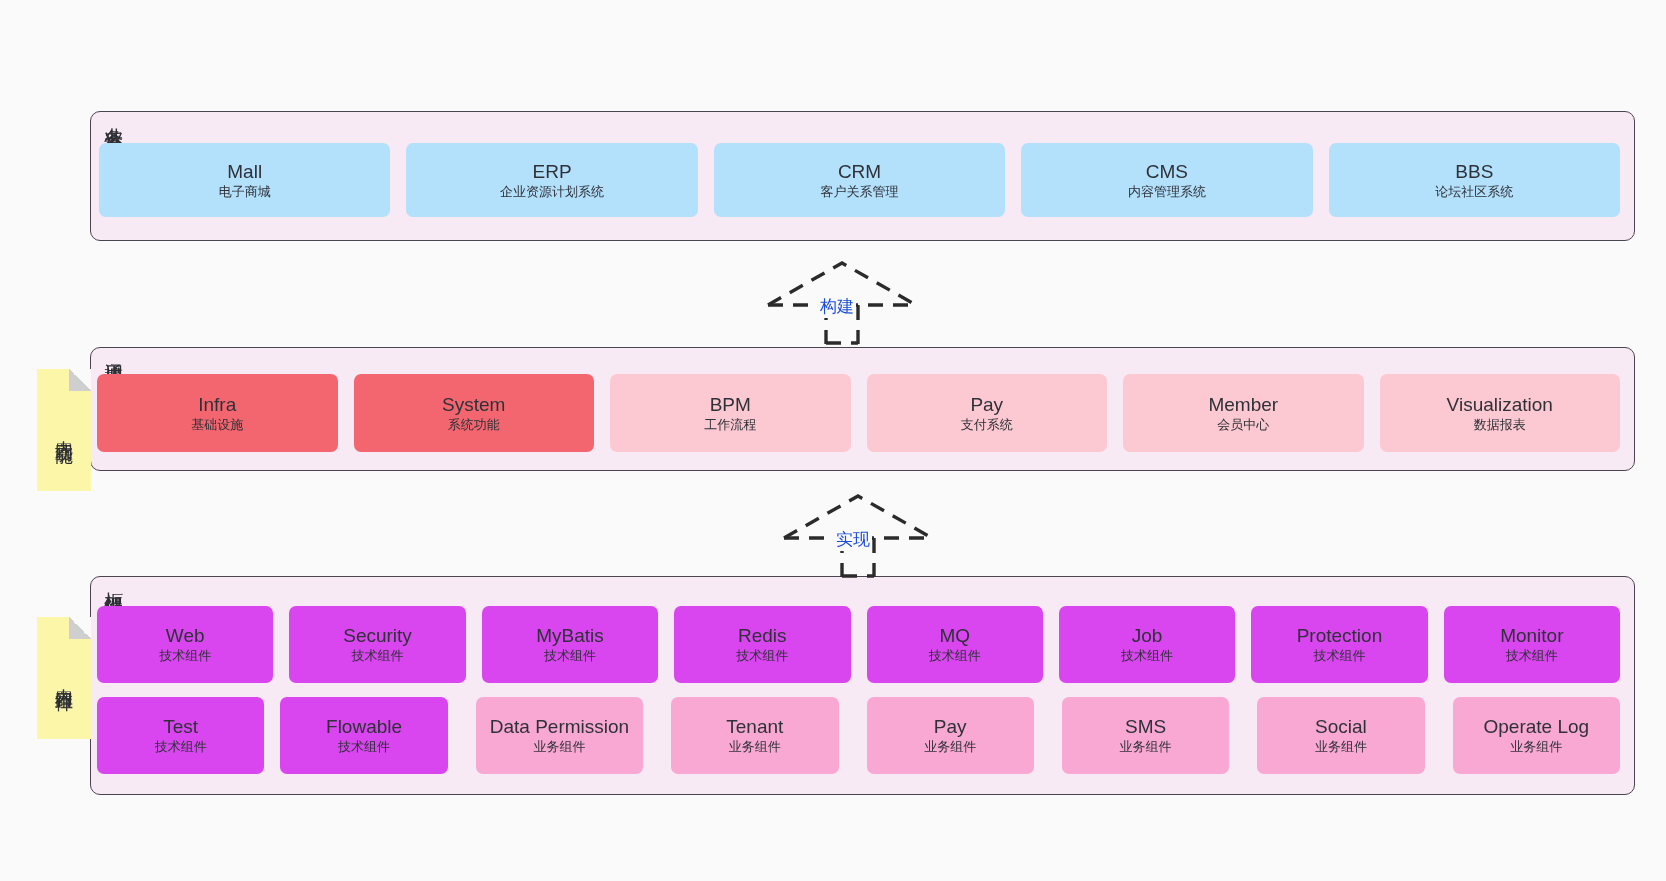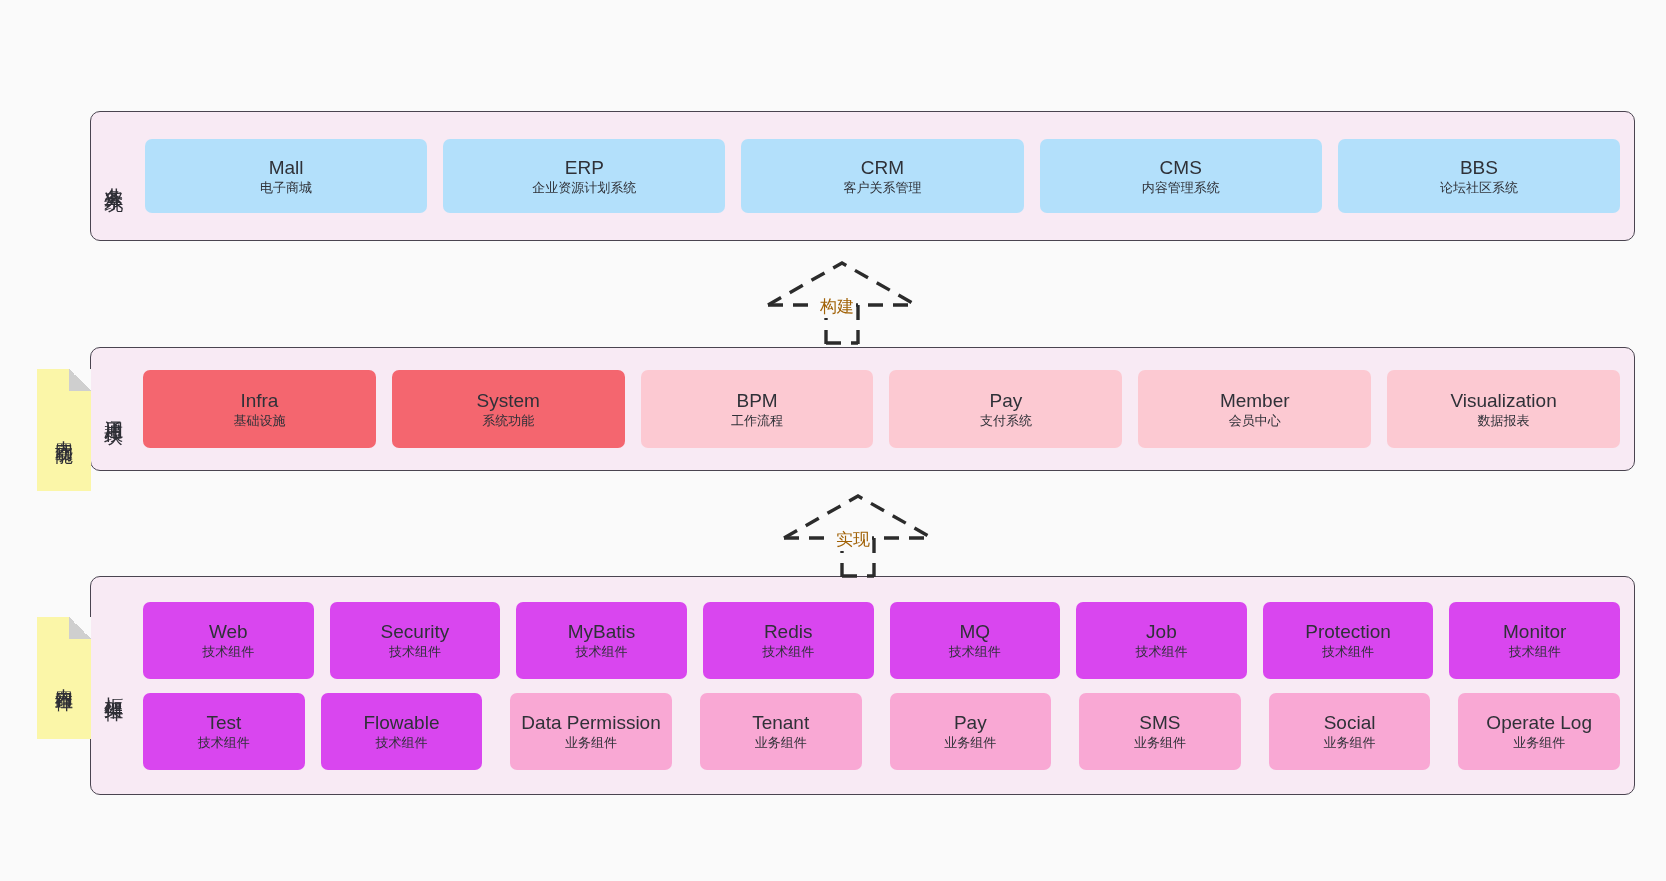--- a/index.html
+++ b/index.html
@@ -18,20 +18,21 @@
   }
 
   
   .layer {
     position: absolute;
     background: #f8eaf4;
     border: 1.6px solid #4a4450;
     border-radius: 10px;
     display: flex;
     align-items: stretch;
+    flex-direction: column;
   }
   .layer-title {
     flex: 0 0 auto;
     width: 46px;
     display: flex;
     align-items: center;
     justify-content: center;
     font-size: 19px;
     color: #2e2e35;
     letter-spacing: 2px;
@@ -111,21 +112,21 @@
   }
   #note-functions  { left: 37px; top: 369px; width: 54px; height: 122px; }
   #note-components { left: 37px; top: 617px; width: 54px; height: 122px; }
 
   
   .arrow { position: absolute; z-index: 2; }
   .arrow svg { display: block; overflow: visible; }
   .arrow-label {
     position: absolute;
     font-size: 17px;
-    color: #a16207;
+    color: #1d4ed8;
     background: #fafafa;
     padding: 0 2px;
     white-space: nowrap;
     user-select: none;
   }
   #arrow-build  { left: 752px; top: 259px; width: 180px; height: 85px; }
   #arrow-build .arrow-label  { left: 66px; top: 36px; }
   #arrow-impl   { left: 768px; top: 492px; width: 180px; height: 85px; }
   #arrow-impl  .arrow-label  { left: 66px; top: 36px; }
 </style>

